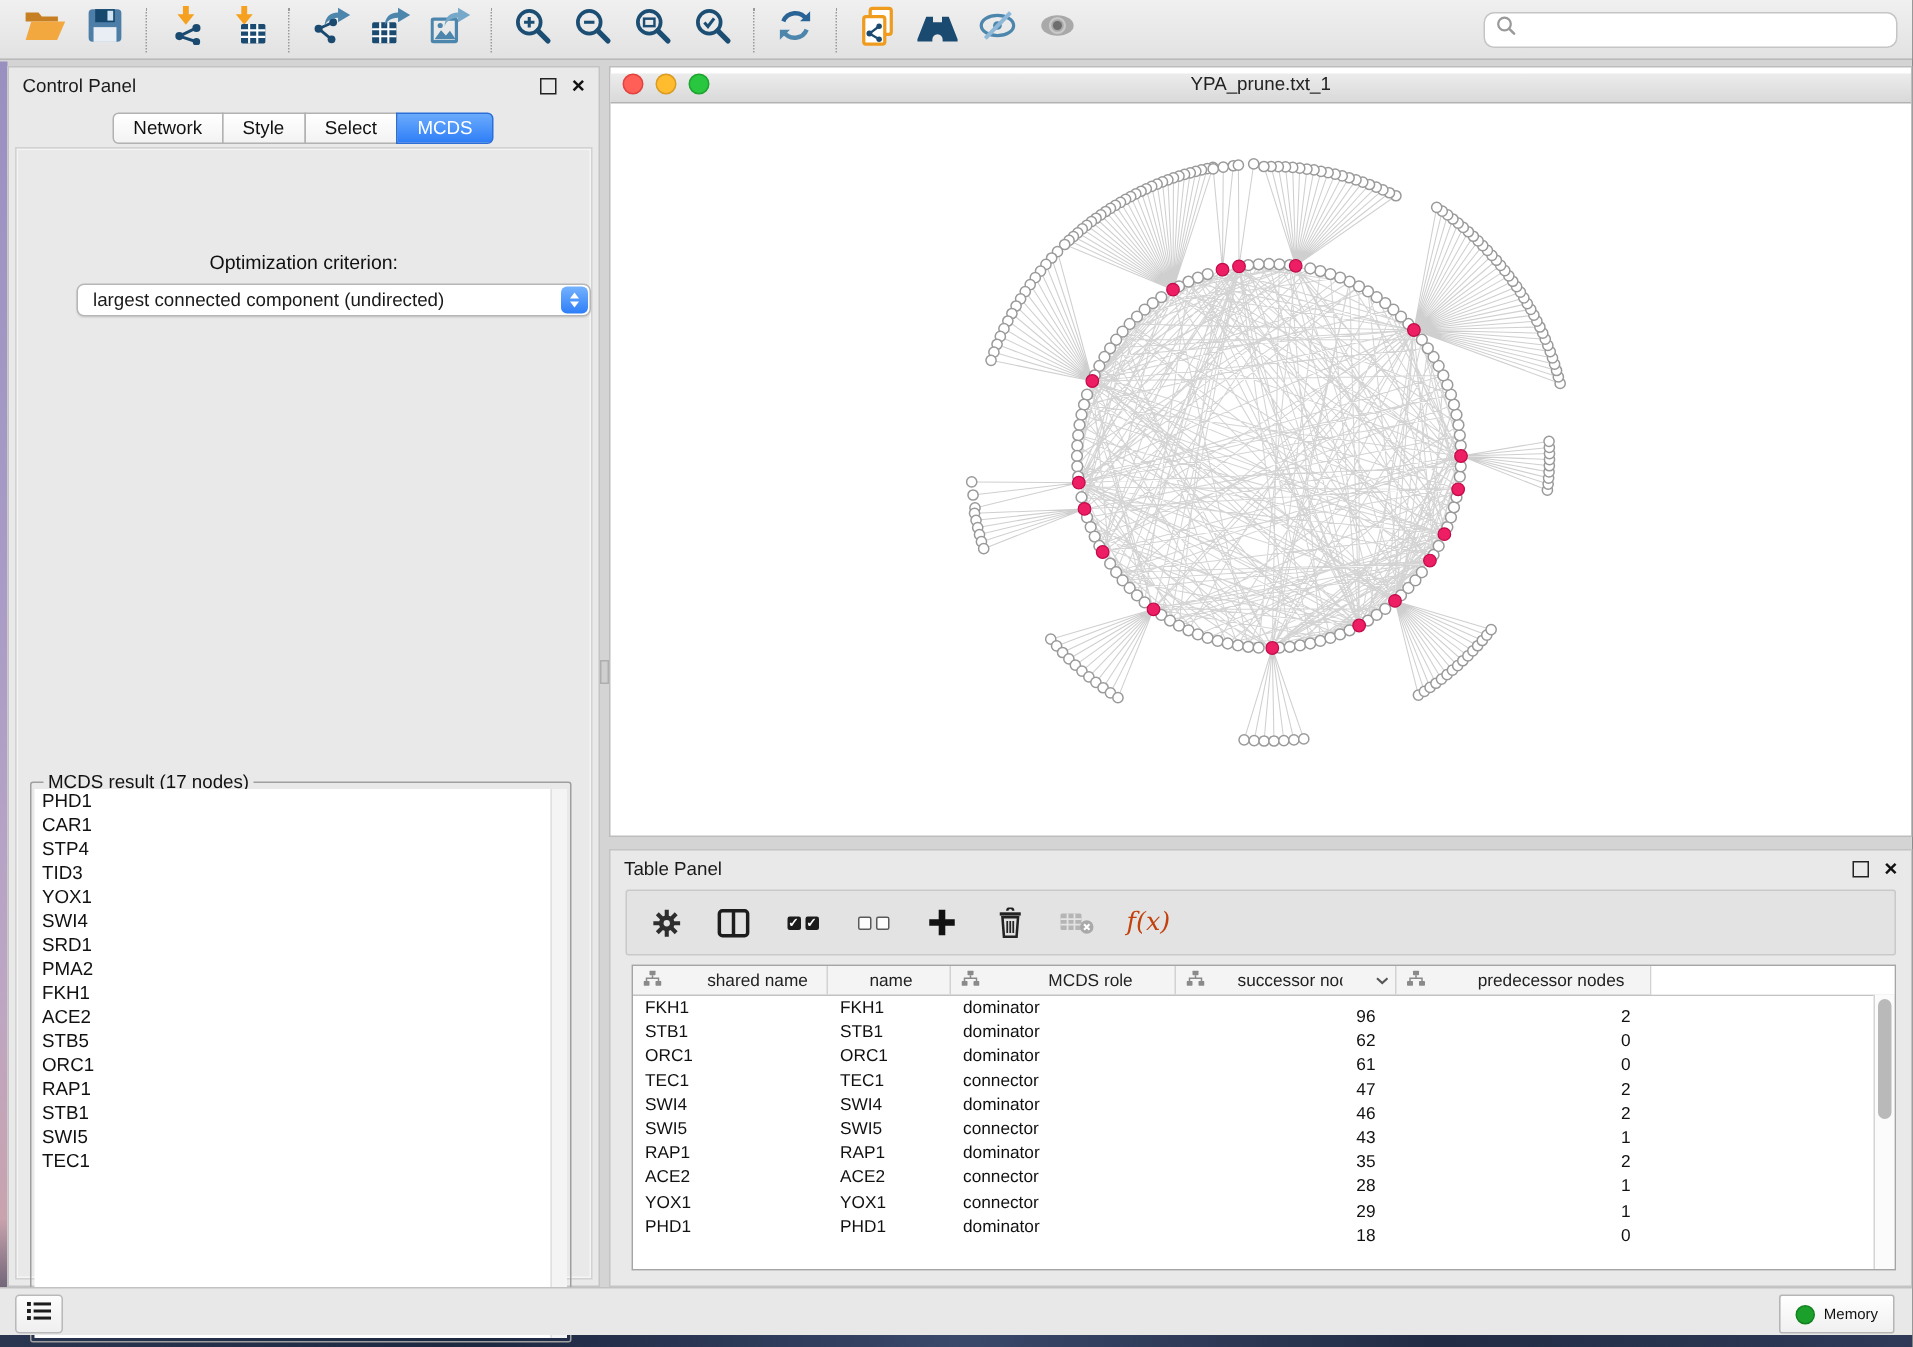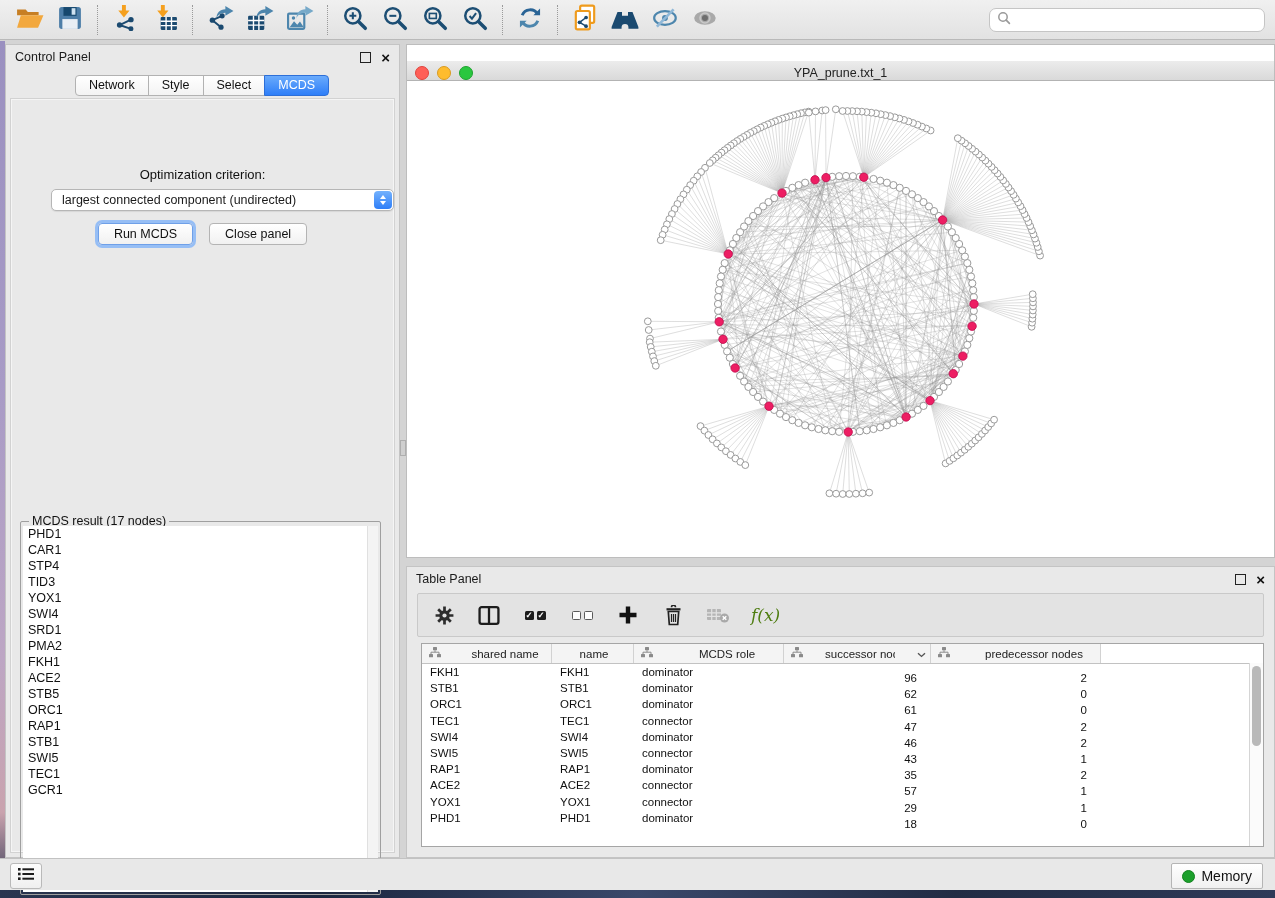--- a/index.html
+++ b/index.html
@@ -54,36 +54,36 @@
      border-right:1px solid #e2e2e2;}
   .result-item{font-size:12.5px;line-height:16px;padding-left:5px;color:#111;}
   .result-scroll{position:absolute;right:2px;top:4px;bottom:2px;width:10px;background:#f4f4f4;border-left:1px solid #e0e0e0;}
   
   .v-splitter{position:absolute;left:400px;top:44px;width:6px;height:814px;background:#d4d4d4;}
   .v-grip{position:absolute;left:0px;top:396px;width:6px;height:16px;background:#cfcfcf;
      border:1px solid #aeaeae;box-sizing:border-box;}
   
   .network-window{position:absolute;left:406px;top:44px;width:869px;height:514px;background:#fff;
      border:1px solid #bdbdbd;box-sizing:border-box;}
-  .net-titlebar{position:absolute;left:0;top:16px;right:0;height:19px;
+  .net-titlebar{position:absolute;left:0;top:4px;right:0;height:19px;
      background:linear-gradient(#ececec,#d9d9d9);border-bottom:1px solid #b3b3b3;
-     display:flex;align-items:flex-end;padding:0 8px;}
+     display:flex;align-items:flex-start;padding:0 8px;}
   .traffic{width:12px;height:12px;border-radius:50%;margin-right:8px;flex:0 0 auto;}
   .t-red{background:#ff5f57;border:0.5px solid #e0443e;}
   .t-yellow{background:#febc2e;border:0.5px solid #d99b22;}
   .t-green{background:#29c73f;border:0.5px solid #1da32f;}
   .net-title{position:absolute;left:0;right:0;text-align:center;font-size:12.5px;color:#222;}
   #net-svg{position:absolute;left:0;top:19px;}
   
   .table-panel{position:absolute;left:406px;top:566px;width:869px;height:292px;background:#e9e9e9;
      border:1px solid #c4c4c4;box-sizing:border-box;}
   .tp-toolbar{position:absolute;left:10px;right:10px;top:26px;height:44px;background:#e3e3e3;
      border:1px solid #c9c9c9;border-radius:2px;display:flex;align-items:center;padding-left:14px;gap:21px;box-sizing:border-box;}
   .tp-ic{display:flex;align-items:center;justify-content:center;width:24px;height:24px;}
-  .fx-label{font-family:"DejaVu Serif",serif;font-style:italic;font-size:17px;color:#4d7c0f;}
+  .fx-label{font-family:"DejaVu Serif",serif;font-style:italic;font-size:17px;color:#c2410c;}
   .tbl{position:absolute;left:14px;right:10px;top:76px;height:204px;background:#fff;border:1px solid #a5a5a5;
      box-sizing:border-box;overflow:hidden;}
   .tbl-header{display:flex;height:19px;background:#f4f4f4;border-bottom:1px solid #c2c2c2;}
   .th{display:flex;align-items:center;box-sizing:border-box;border-right:1px solid #d2d2d2;
      font-size:11.5px;color:#222;padding:0 4px 0 7px;gap:22px;}
   .th .lbl{flex:1;text-align:center;white-space:nowrap;overflow:hidden;}
   .th.filler{border-right:none;background:#fff;}
   .tr{display:flex;height:16.2px;align-items:center;}
   .td{box-sizing:border-box;font-size:11.5px;color:#111;padding:0 8px;white-space:nowrap;overflow:hidden;}
   .td.num{text-align:right;padding-right:14px;margin-top:12px;}
@@ -94,21 +94,21 @@
      border:1px solid #b2b2b2;margin-left:-1px;color:#111;}
   .ttab.first{border-radius:5px 0 0 5px;}
   .ttab.last{border-radius:0 5px 5px 0;}
   .ttab.active{background:linear-gradient(#66a9fc,#2d7ef7);color:#fff;border-color:#2d6fd8;}
   
   .status-bar{position:absolute;left:0;top:858px;width:1275px;height:32px;background:#e8e8e8;
      border-top:1px solid #c2c2c2;box-sizing:border-box;}
   .list-btn{position:absolute;left:10px;top:4px;width:30px;height:24px;background:linear-gradient(#fdfdfd,#efefef);
      border:1px solid #b9b9b9;border-radius:3px;display:flex;align-items:center;justify-content:center;}
   .memory-btn{position:absolute;right:12px;top:4px;height:24px;background:linear-gradient(#ffffff,#f0f0f0);
-     border:1px solid #b5b5b5;border-radius:2px;display:flex;align-items:center;gap:6px;padding:0 10px;font-size:14px;color:#111;}
+     border:1px solid #b5b5b5;border-radius:2px;display:flex;align-items:center;gap:6px;padding:0 10px;font-size:10px;color:#111;}
   .mem-dot{width:11px;height:11px;border-radius:50%;background:#1ca02c;border:1px solid #12821f;}
   .chk{width:9px;height:9px;border-radius:1.5px;display:inline-block;}
   .chk.on{background:#1c1c1c;color:#fff;font-size:8.5px;line-height:9px;text-align:center;font-weight:700;}
   .chk.off{background:#fdfdfd;border:1.3px solid #5a5a5a;box-sizing:border-box;}
 </style>
 </head>
 <body>
 
 <div id="app">
   <div class="stripe-left"></div>
@@ -268,45 +268,40 @@
         <div class="ctab last active">MCDS</div>
       </div>
     <div class="ctrl-content">
       <div class="opt-label">Optimization criterion:</div>
       <div class="mac-select">
         <span>largest connected component (undirected)</span>
         <span class="stepper">
             <span class="tri-up"></span>
             <span class="tri-dn"></span>
           </span>
-      </div>
-      <div class="btn-row">
-        <button class="mac-btn focused">Run MCDS</button>
-        <button class="mac-btn">Close panel</button>
       </div>
       <div class="result-box">
         <span class="result-legend">MCDS result (17 nodes)</span>
         <div class="result-list" id="result-list">
             <div class="result-item">PHD1</div>
             <div class="result-item">CAR1</div>
             <div class="result-item">STP4</div>
             <div class="result-item">TID3</div>
             <div class="result-item">YOX1</div>
             <div class="result-item">SWI4</div>
             <div class="result-item">SRD1</div>
             <div class="result-item">PMA2</div>
             <div class="result-item">FKH1</div>
             <div class="result-item">ACE2</div>
             <div class="result-item">STB5</div>
             <div class="result-item">ORC1</div>
             <div class="result-item">RAP1</div>
             <div class="result-item">STB1</div>
             <div class="result-item">SWI5</div>
             <div class="result-item">TEC1</div>
-            <div class="result-item">GCR1</div>
           </div>
         <div class="result-scroll"></div>
       </div>
     </div>
   </div>
 
   <div class="v-splitter">
       <div class="v-grip"></div>
     </div>
 
@@ -749,21 +744,21 @@
             <div class="td" style="width: 130px; flex: 0 0 130px;">RAP1</div>
             <div class="td" style="width: 82px; flex: 0 0 82px;">RAP1</div>
             <div class="td" style="width: 150px; flex: 0 0 150px;">dominator</div>
             <div class="td num" style="width: 147px; flex: 0 0 147px;">35</div>
             <div class="td num" style="width: 170px; flex: 0 0 170px;">2</div>
           </div>
           <div class="tr">
             <div class="td" style="width: 130px; flex: 0 0 130px;">ACE2</div>
             <div class="td" style="width: 82px; flex: 0 0 82px;">ACE2</div>
             <div class="td" style="width: 150px; flex: 0 0 150px;">connector</div>
-            <div class="td num" style="width: 147px; flex: 0 0 147px;">57</div>
+            <div class="td num" style="width: 147px; flex: 0 0 147px;">28</div>
             <div class="td num" style="width: 170px; flex: 0 0 170px;">1</div>
           </div>
           <div class="tr">
             <div class="td" style="width: 130px; flex: 0 0 130px;">YOX1</div>
             <div class="td" style="width: 82px; flex: 0 0 82px;">YOX1</div>
             <div class="td" style="width: 150px; flex: 0 0 150px;">connector</div>
             <div class="td num" style="width: 147px; flex: 0 0 147px;">29</div>
             <div class="td num" style="width: 170px; flex: 0 0 170px;">1</div>
           </div>
           <div class="tr">

